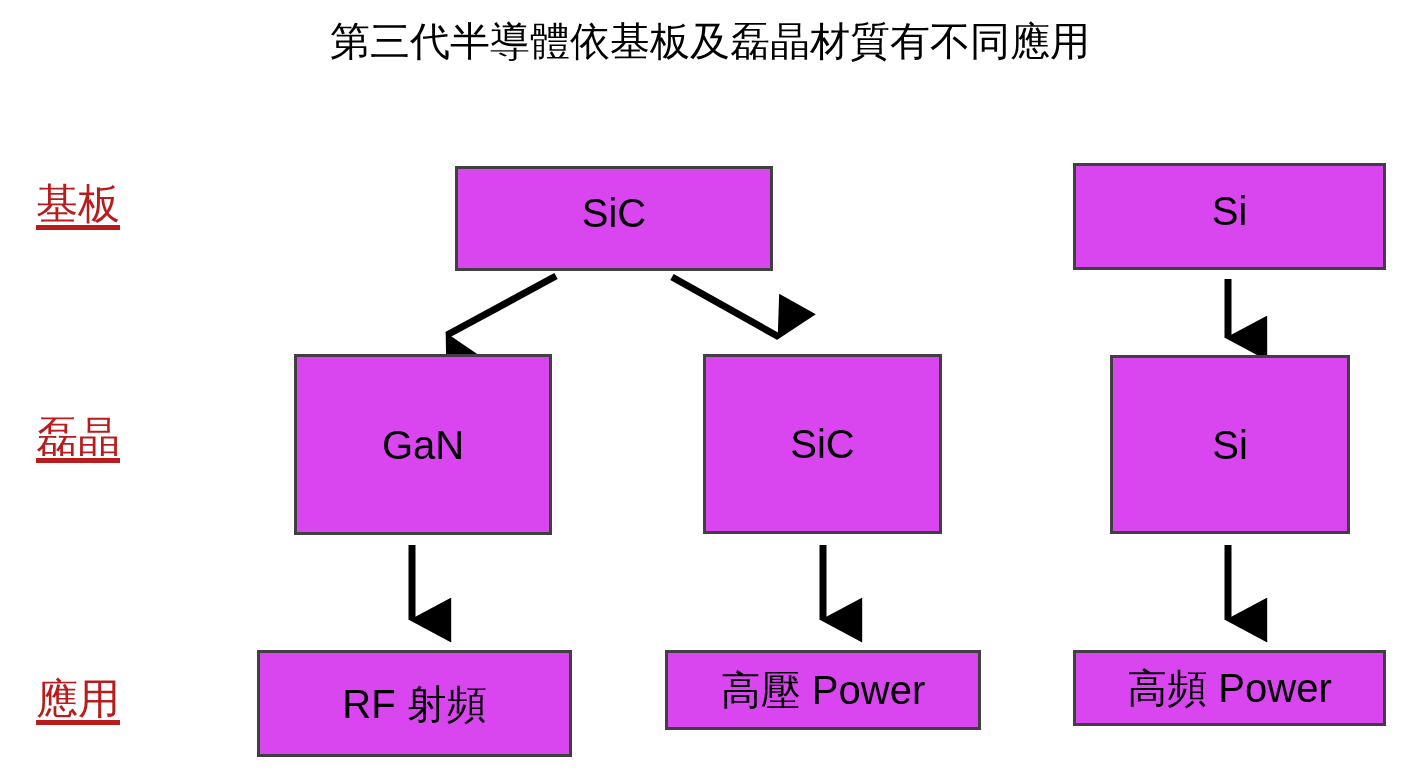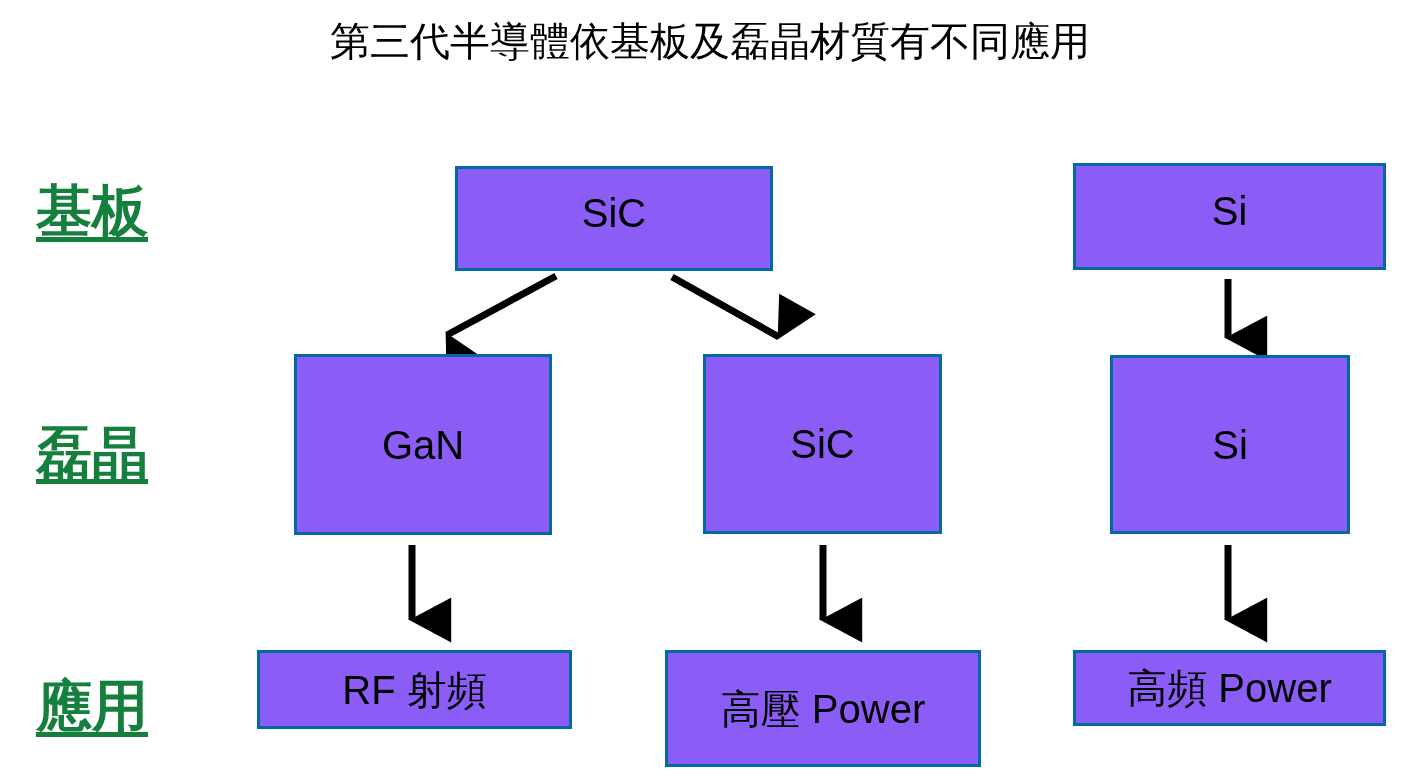--- a/index.html
+++ b/index.html
@@ -29,39 +29,39 @@
     font-size: 40px;
     line-height: 1.25;
     font-weight: 400;
     color: #000000;
     letter-spacing: 0px;
     white-space: nowrap;
   }
   
   .row-label {
     position: absolute;
-    font-size: 56px;
-    font-weight: bold;
-    color: #15803d;
+    font-size: 42px;
+    font-weight: normal;
+    color: #b91c1c;
     text-decoration: underline;
     text-decoration-thickness: 5px;
     text-underline-offset: 7px;
     line-height: 1;
     white-space: nowrap;
   }
   #row-label-substrate { left: 36px; top: 183px; }
-  #row-label-epitaxy   { left: 36px; top: 425px; }
+  #row-label-epitaxy   { left: 36px; top: 416px; }
   #row-label-application { left: 36px; top: 678px; text-align: right; }
 
   
   .node-box {
     position: absolute;
     box-sizing: border-box;
-    background: #8b5cf6;
-    border: 3px solid #0369a1;
+    background: #d946ef;
+    border: 3px solid #404040;
     display: flex;
     align-items: center;
     justify-content: center;
     font-size: 40px;
     line-height: 1.1;
     color: #000000;
     white-space: nowrap;
   }
   
   #box-substrate-sic { left: 455px;  top: 166px; width: 318px; height: 105px; }
@@ -69,22 +69,22 @@
   
   #box-substrate-sic .box-text,
   #box-substrate-si  .box-text { transform: translateY(-6px); }
 
   
   #box-epi-gan { left: 294px;  top: 354px; width: 258px; height: 181px; }
   #box-epi-sic { left: 703px;  top: 354px; width: 239px; height: 180px; }
   #box-epi-si  { left: 1110px; top: 355px; width: 240px; height: 179px; }
 
   
-  #box-app-rf        { left: 257px;  top: 650px; width: 315px; height: 79px; font-size: 40px; }
-  #box-app-hv-power  { left: 665px;  top: 650px; width: 316px; height: 117px; font-size: 40px; }
+  #box-app-rf        { left: 257px;  top: 650px; width: 315px; height: 107px; font-size: 40px; }
+  #box-app-hv-power  { left: 665px;  top: 650px; width: 316px; height: 80px; font-size: 40px; }
   #box-app-hf-power  { left: 1073px; top: 650px; width: 313px; height: 76px; font-size: 40px; }
 
   
   #arrow-layer {
     position: absolute;
     left: 0;
     top: 0;
     width: 1420px;
     height: 784px;
     pointer-events: none;

